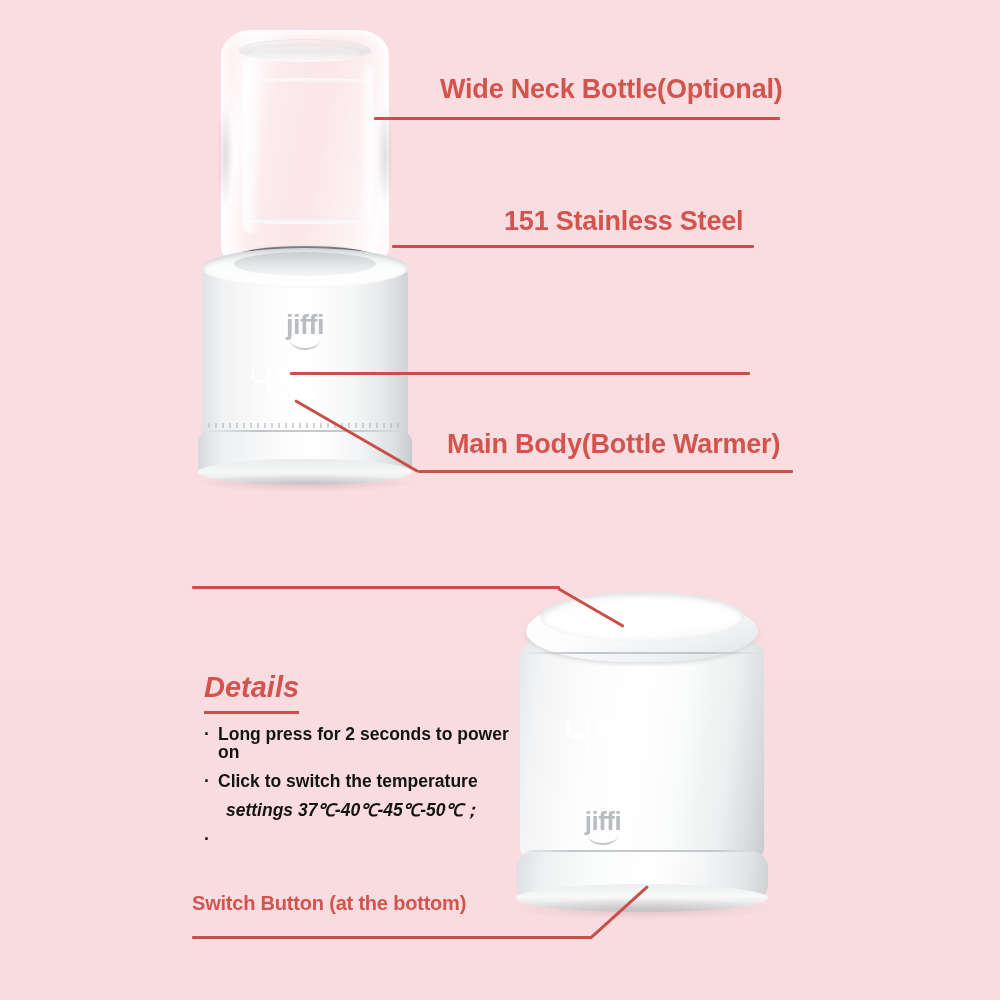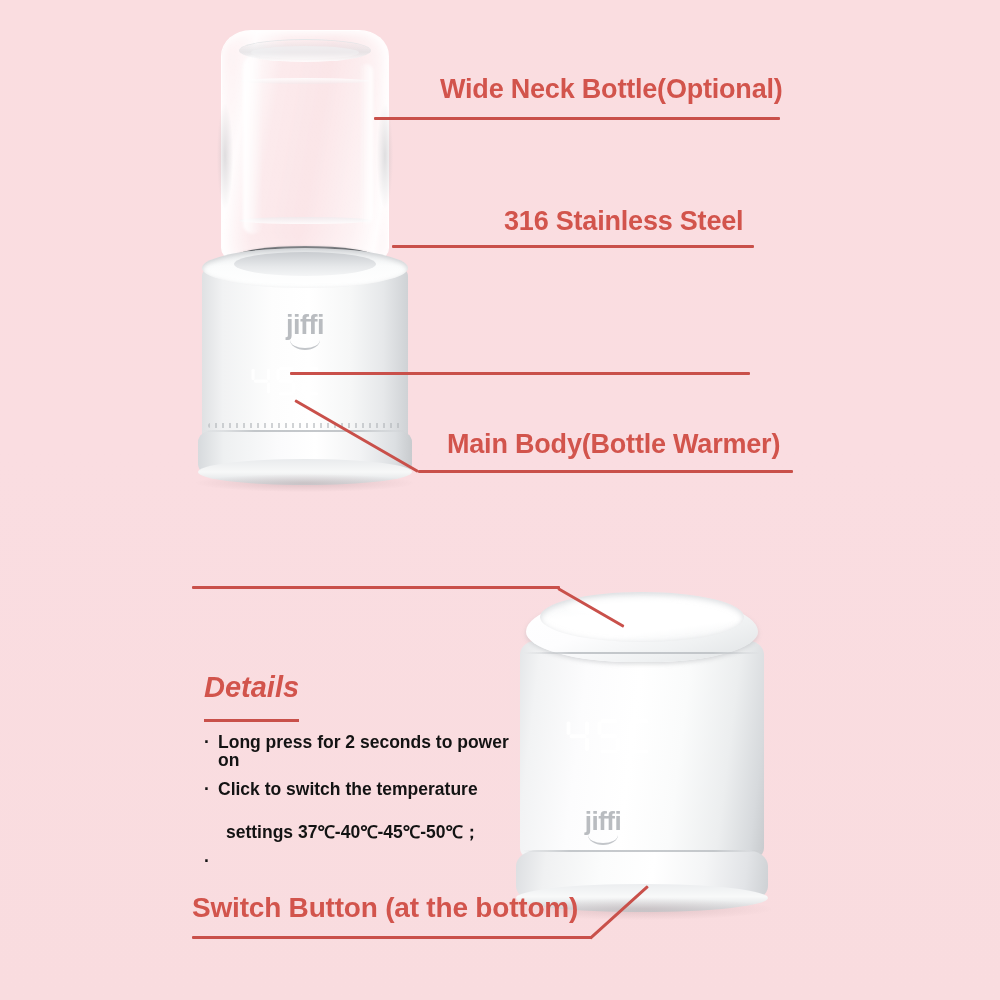--- a/index.html
+++ b/index.html
@@ -52,41 +52,42 @@
     top: 672px;
     width: 330px;
   }
   #details-title {
     font-style: italic;
     font-weight: bold;
     font-size: 29px;
     color: #d2544c;
     display: inline-block;
     border-bottom: 3px solid #c9504a;
-    padding-bottom: 17px;
+    padding-bottom: 9px;
     line-height: 1.05;
   }
   .detail-item {
     color: #131313;
     font-size: 17.5px;
     font-weight: bold;
     line-height: 1.0;
     margin-top: 12px;
     position: relative;
     padding-left: 14px;
   }
   .detail-item .bullet {
     position: absolute;
     left: 0;
     top: 0px;
   }
   .detail-item .cont {
     display: block;
     padding-left: 8px;
-    margin-top: 25px;
+    margin-top: 11px;
+    font-style: italic;
   }
 
   
   #product-top {
     position: absolute;
     left: 188px;
     top: 18px;
     width: 240px;
     height: 470px;
   }
@@ -557,21 +558,21 @@
       <span class="smile" style="width:30px; height:8px;"></span>
     </div>
   </div>
 
   <div class="callout" style="left:440px; top:74px; font-size:27px;">
     <span class="txt">Wide Neck Bottle(Optional)</span>
   </div>
   <div class="rule" style="left:374px; top:117px; width:406px;"></div>
 
   <div class="callout" style="left:504px; top:206px; font-size:27px;">
-    <span class="txt">316 Stainless Steel</span>
+    <span class="txt">151 Stainless Steel</span>
   </div>
   <div class="rule" style="left:392px; top:245px; width:362px;"></div>
 
   <div class="rule" style="left:290px; top:372px; width:460px;"></div>
 
   <div class="callout" style="left:447px; top:429px; font-size:27px;">
     <span class="txt">Main Body(Bottle Warmer)</span>
   </div>
   <div class="rule" style="left:418px; top:470px; width:375px;"></div>
   <div class="diag" style="left:418px; top:470px; width:142px; transform: rotate(-150deg);"></div>
@@ -591,19 +592,19 @@
       <span class="bullet">·</span>
       <span>Click to switch the temperature</span>
       <span class="cont">settings 37℃-40℃-45℃-50℃；</span>
     </div>
 
     <div class="detail-item">
       <span class="bullet">·</span>
     </div>
   </div>
 
-  <div class="callout" style="left:192px; top:892px; font-size:28px;">
+  <div class="callout" style="left:192px; top:892px; font-size:20px;">
     <span class="txt">Switch Button (at the bottom)</span>
   </div>
   <div class="rule" style="left:192px; top:936px; width:400px;"></div>
   <div class="diag" style="left:590px; top:937px; width:78px; transform: rotate(-42deg);"></div>
 
 </div>
 
 </body></html>

